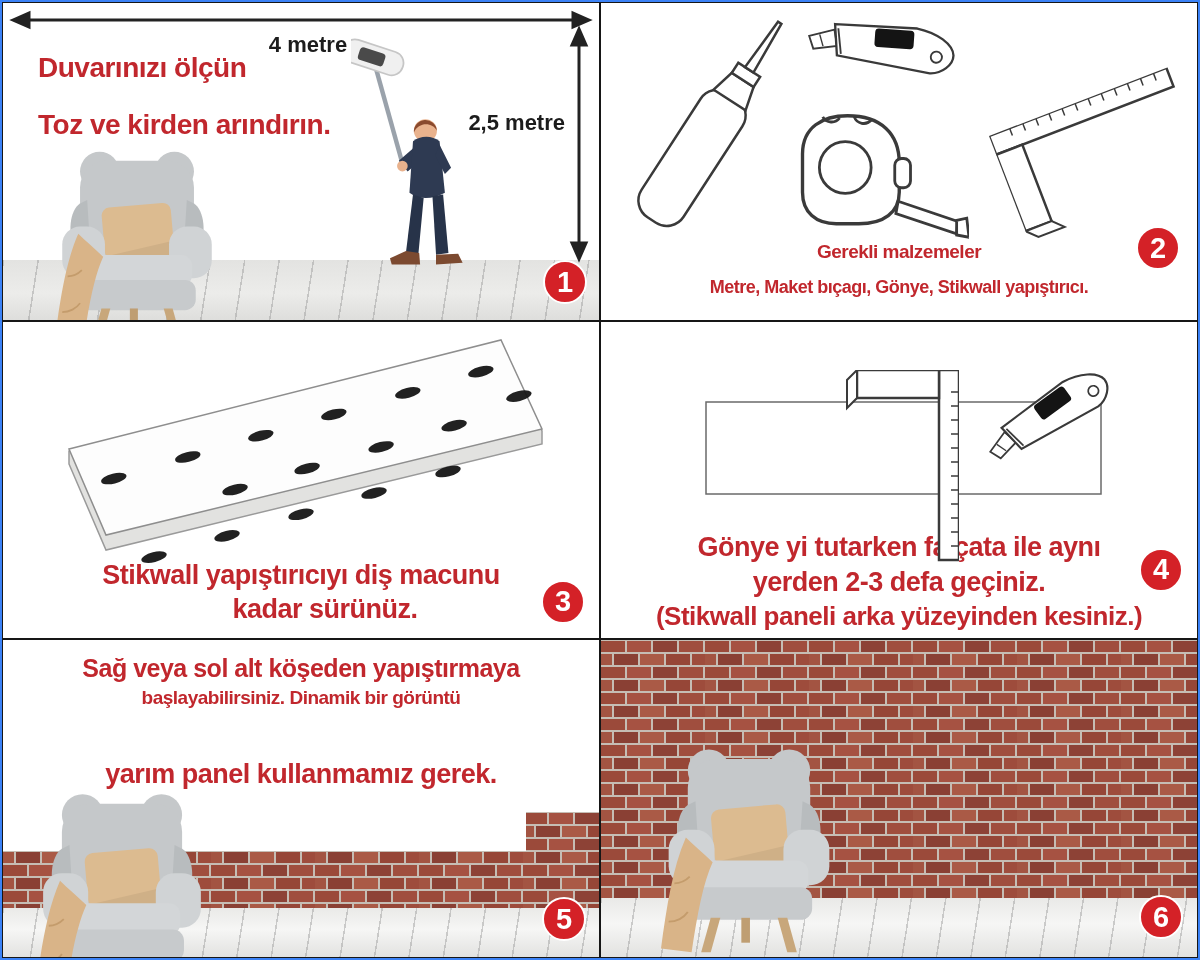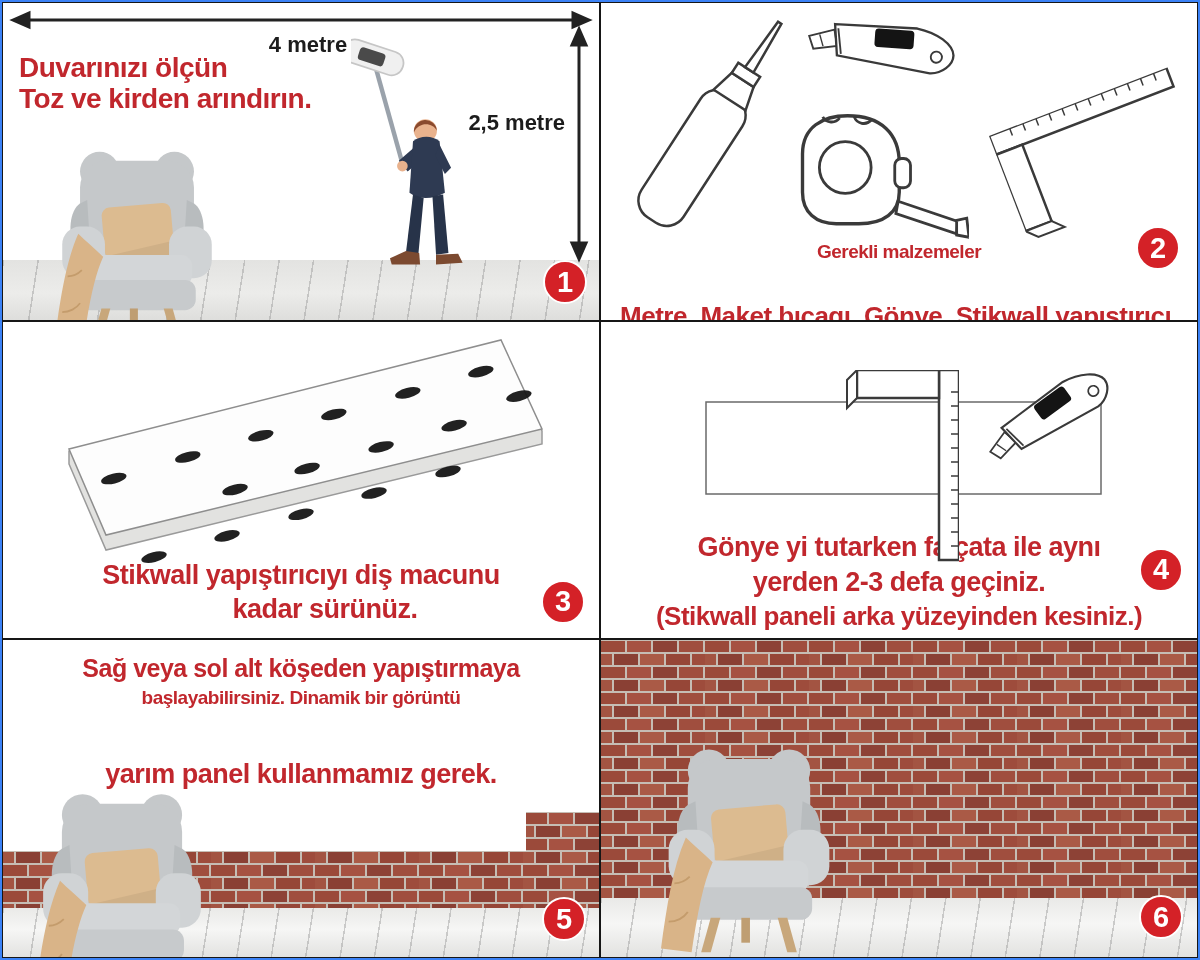--- a/index.html
+++ b/index.html
@@ -4,21 +4,21 @@
 <style>
   html,body{margin:0;padding:0;background:#fff;}
   .sheet{position:relative;width:1200px;height:960px;display:grid;
     grid-template-columns:1fr 1fr;grid-template-rows:1fr 1fr 1fr;
     background:#b91c1c;border:2px solid #3b82f6;box-sizing:border-box;
     font-family:"Liberation Sans",sans-serif;}
   .panel{position:relative;overflow:hidden;border:1.5px solid #161616;background:#fff;}
   .abs{position:absolute;}
   .red{position:absolute;left:0;width:100%;color:#c1272d;font-weight:700;
     text-align:center;letter-spacing:-0.5px;line-height:1.15;white-space:nowrap;}
-  .red.left{text-align:left;padding-left:16px;box-sizing:border-box;}
+  .red.left{text-align:left;padding-left:35px;box-sizing:border-box;}
   .blk{position:absolute;color:#1c1c1c;font-weight:700;font-size:22px;white-space:nowrap;}
   .badge{position:absolute;width:44px;height:44px;border-radius:50%;
     background:#d42127;border:2px solid #fff;box-sizing:border-box;
     color:#fff;font-weight:700;font-size:29px;display:flex;
     align-items:center;justify-content:center;z-index:6;}
   .floor{position:absolute;left:0;right:0;bottom:0;z-index:1;
     background:linear-gradient(180deg,#e9e9e7 0%,#f6f6f5 45%,#e2e2e0 100%);}
   .floor::before{content:"";position:absolute;inset:0;
     background:repeating-linear-gradient(99deg,rgba(150,150,150,.45) 0 1.5px,transparent 1.5px 34px);}
   .floor--gray{background:linear-gradient(180deg,#e3e3e1,#ececea 55%,#dededc);}
@@ -139,21 +139,21 @@
         <polygon points="10,17 26,10 26,24"></polygon>
         <polygon points="586,17 570,10 570,24"></polygon>
         <line x1="576" y1="36" x2="576" y2="246"></line>
         <polygon points="576,26 569,42 583,42"></polygon>
         <polygon points="576,256 569,240 583,240"></polygon>
       </g>
     </svg>
     <div class="blk" style="left:250px;top:29px;width:110px;text-align:center;">4 metre</div>
     <div class="blk" style="left:438px;top:107px;width:124px;text-align:right;">2,5 metre</div>
     <div class="red left" style="top:49px;font-size:28px;">Duvarınızı ölçün</div>
-    <div class="red left" style="top:80px;font-size:28px;">Toz ve kirden arındırın.</div>
+    <div class="red left" style="top:106px;font-size:28px;">Toz ve kirden arındırın.</div>
     <svg class="abs" style="left:45px;top:138px;" width="178" height="205" viewBox="0 0 200 230">
         <use href="#sym-chair"></use>
       </svg>
     <svg class="abs" style="left:348px;top:32px;" width="124" height="248" viewBox="0 0 140 280">
         <use href="#sym-person"></use>
       </svg>
     <div class="badge" style="left:540px;top:257px;">1</div>
   </section>
 
   <section class="panel">
@@ -165,21 +165,21 @@
         <use href="#sym-knife" width="160" height="56"></use>
       </g>
       <g transform="translate(188,106)">
         <use href="#sym-tape" width="180" height="135"></use>
       </g>
       <g transform="translate(388,133) rotate(-21)">
         <use href="#sym-square" width="200" height="130"></use>
       </g>
     </svg>
     <div class="red" style="top:238px;font-size:19px;">Gerekli malzemeler</div>
-    <div class="red" style="top:274px;font-size:26px;margin-top:25px;">Metre, Maket bıçagı, Gönye, Stikwall yapıştırıcı.</div>
+    <div class="red" style="top:274px;font-size:18px;">Metre, Maket bıçagı, Gönye, Stikwall yapıştırıcı.</div>
     <div class="badge" style="left:535px;top:223px;">2</div>
   </section>
 
   <section class="panel">
     <svg class="abs" style="left:0;top:0;" width="600" height="320">
       <polygon points="66,142 103,228 539,122 539,109 498,20 66,129" fill="#e2e2e0" stroke="#9a9a9a" stroke-width="1.5"></polygon>
       <polygon points="66,127 498,18 539,107 103,213" fill="#fdfdfd" stroke="#8e8e8e" stroke-width="1.5"></polygon>
       <g fill="#161616">
         <g transform="rotate(-14 300 130)" opacity="0.95">
           <ellipse cx="110" cy="110" rx="13" ry="5"></ellipse>

